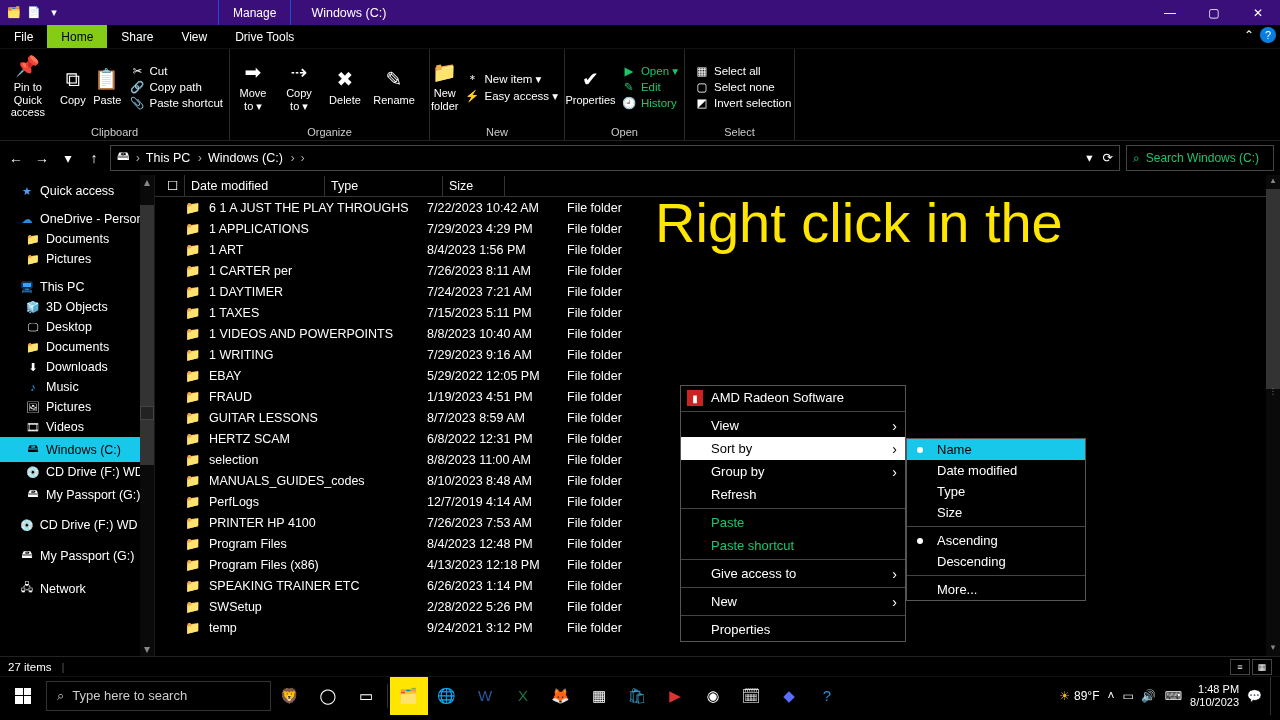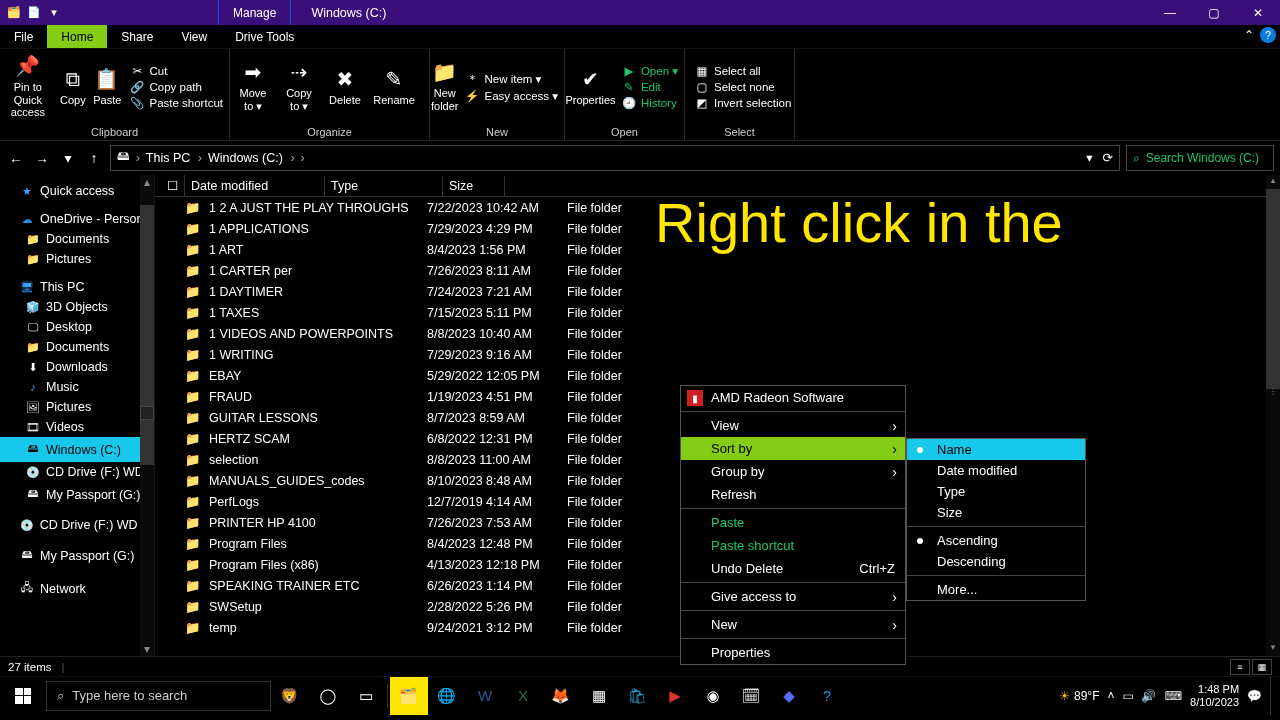--- a/index.html
+++ b/index.html
@@ -73,21 +73,21 @@
 .frow .fname { width:218px; white-space:nowrap; overflow:hidden;}
 .frow .fdate { width:140px; white-space:nowrap;}
 .frow .ftype { width:118px;}
 
 .bigtext { position:absolute; left:500px; top:20px; font-size:56px; color:#ffe600; font-weight:400; line-height:1.0; font-family: Calibri, Arial, sans-serif;}
 
 
 .ctxmenu { position:absolute; left:525px; top:210px; width:226px; background:#000; border:1px solid #555; box-shadow:2px 2px 4px rgba(0,0,0,.6); font-size:13px;}
 .ctxmenu .cmi { padding:4px 10px 4px 30px; position:relative; white-space:nowrap;}
 .ctxmenu .cmi.hassub::after { content:"\203A"; position:absolute; right:8px; font-size:14px;}
-.ctxmenu .cmi.sel { background:#84cc16; color:#000;}
+.ctxmenu .cmi.sel { background:#ffffff; color:#000;}
 .ctxmenu .cmi.green { color:#1dc46a;}
 .ctxmenu .cmsep { height:1px; background:#444; margin:2px 0;}
 .ctxmenu .cmi .cmicon { position:absolute; left:6px; top:4px; width:16px; height:16px; background:#c22; display:flex;align-items:center;justify-content:center; font-size:10px;}
 .ctxmenu .cmi .shortcut { position:absolute; right:10px;}
 
 .submenu { position:absolute; left:751px; top:263px; width:180px; background:#000; border:1px solid #555; font-size:13px;}
 .submenu .smi { padding:3px 10px 3px 30px; position:relative;}
 .submenu .smi.sel { background:#18c8ea; color:#000;}
 .submenu .smi .dot { position:absolute; left:10px; top:8px; width:6px; height:6px; background:#fff; border-radius:3px;}
 .submenu .smsep { height:1px; background:#444; margin:3px 0;}
@@ -392,21 +392,21 @@
   <div class="filewrap">
     <div class="colheaders">
       <div class="chk">☐</div>
       <div class="cold">Date modified</div>
       <div class="colt">Type</div>
       <div class="cols">Size</div>
     </div>
     <div class="filerows" id="filerows">
         <div class="frow">
           <span class="ficon">📁</span>
-          <span class="fname">1 2 A JUST THE PLAY THROUGHS</span>
+          <span class="fname">6 1 A JUST THE PLAY THROUGHS</span>
           <span class="fdate">7/22/2023 10:42 AM</span>
           <span class="ftype">File folder</span>
         </div>
         <div class="frow">
           <span class="ficon">📁</span>
           <span class="fname">1 APPLICATIONS</span>
           <span class="fdate">7/29/2023 4:29 PM</span>
           <span class="ftype">File folder</span>
         </div>
         <div class="frow">
@@ -532,21 +532,20 @@
     <div class="ctxmenu">
       <div class="cmi"><span class="cmicon">▮</span><span>AMD Radeon Software</span></div>
       <div class="cmsep"></div>
       <div class="cmi hassub">View</div>
       <div class="cmi hassub sel">Sort by</div>
       <div class="cmi hassub">Group by</div>
       <div class="cmi">Refresh</div>
       <div class="cmsep"></div>
       <div class="cmi green">Paste</div>
       <div class="cmi green">Paste shortcut</div>
-      <div class="cmi"><span>Undo Delete</span><span class="shortcut">Ctrl+Z</span></div>
       <div class="cmsep"></div>
       <div class="cmi hassub">Give access to</div>
       <div class="cmsep"></div>
       <div class="cmi hassub">New</div>
       <div class="cmsep"></div>
       <div class="cmi">Properties</div>
     </div>
 
     <div class="submenu">
       <div class="smi sel"><span class="dot"></span><span>Name</span></div>

